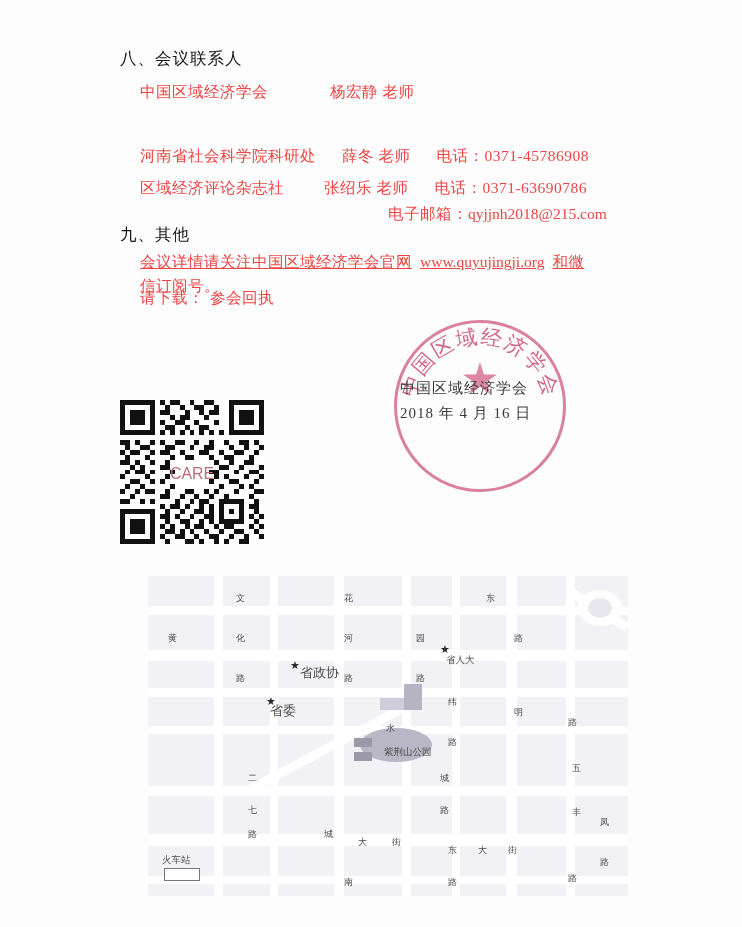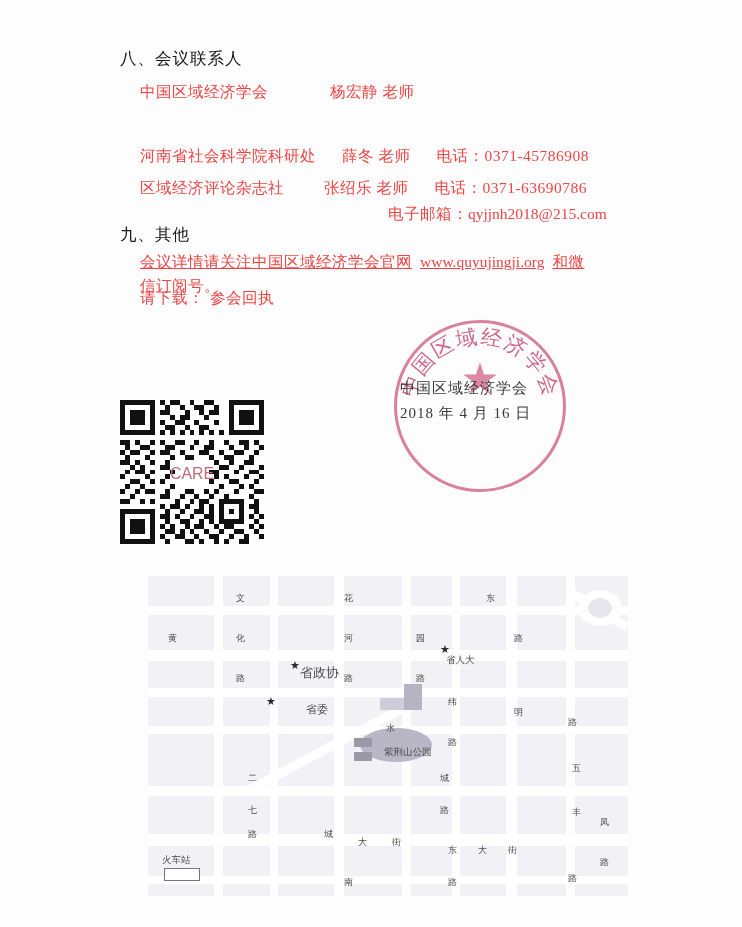--- a/index.html
+++ b/index.html
@@ -529,18 +529,18 @@
       <div class="lbl" style="left: 210px; top: 260px;">大</div>
       <div class="lbl" style="left: 244px; top: 260px;">街</div>
       <div class="lbl" style="left: 300px; top: 268px;">东</div>
       <div class="lbl" style="left: 330px; top: 268px;">大</div>
       <div class="lbl" style="left: 360px; top: 268px;">街</div>
       <div class="lbl" style="left: 452px; top: 280px;">路</div>
       <div class="lbl" style="left: 196px; top: 300px;">南</div>
       <div class="lbl" style="left: 300px; top: 300px;">路</div>
       <div class="lbl" style="left: 420px; top: 296px;">路</div>
       <div class="lbl" style="left: 152px; top: 88px; font-size: 13px;">省政协</div>
-      <div class="lbl" style="left: 122px; top: 126px; font-size: 11px; padding-left: 36px;">省委</div>
+      <div class="lbl" style="left: 122px; top: 126px; font-size: 13px;">省委</div>
       <div class="lbl" style="left: 298px; top: 78px; font-size: 9.5px;">省人大</div>
       <div class="lbl" style="left: 236px; top: 170px; font-size: 9.5px;">紫荆山公园</div>
       <div class="lbl" style="left: 14px; top: 278px; font-size: 9.5px;">火车站</div>
     </div>
 </div>
 
 </body></html>

